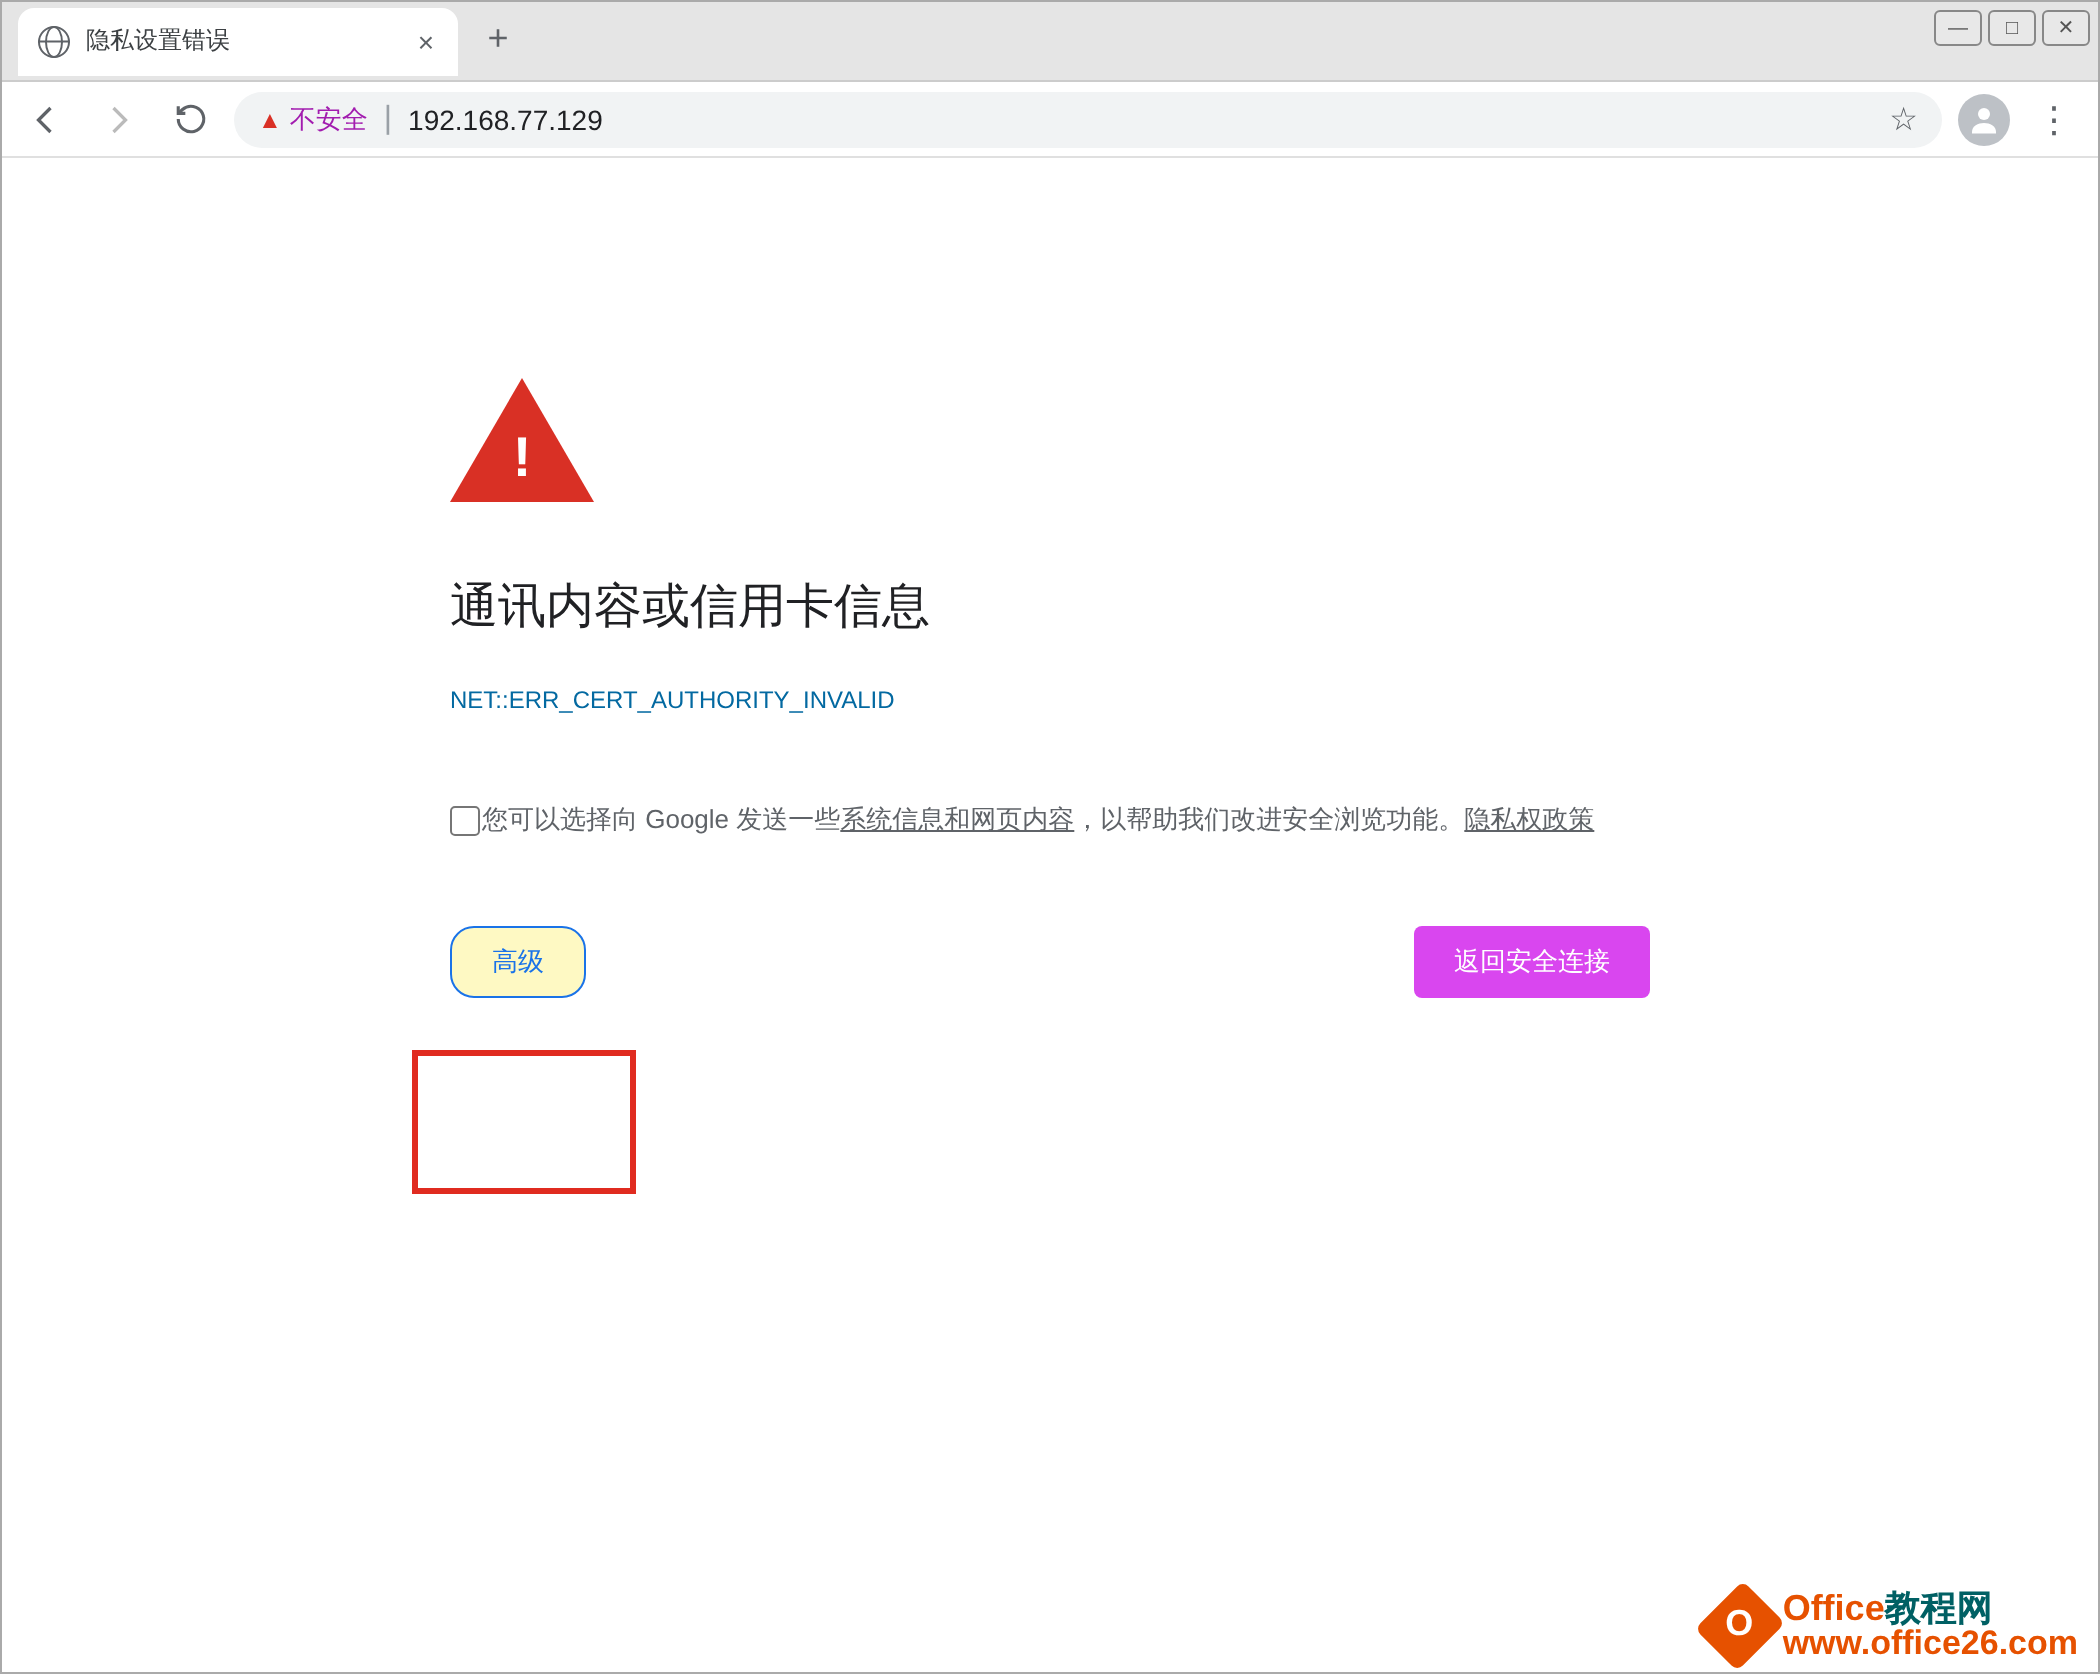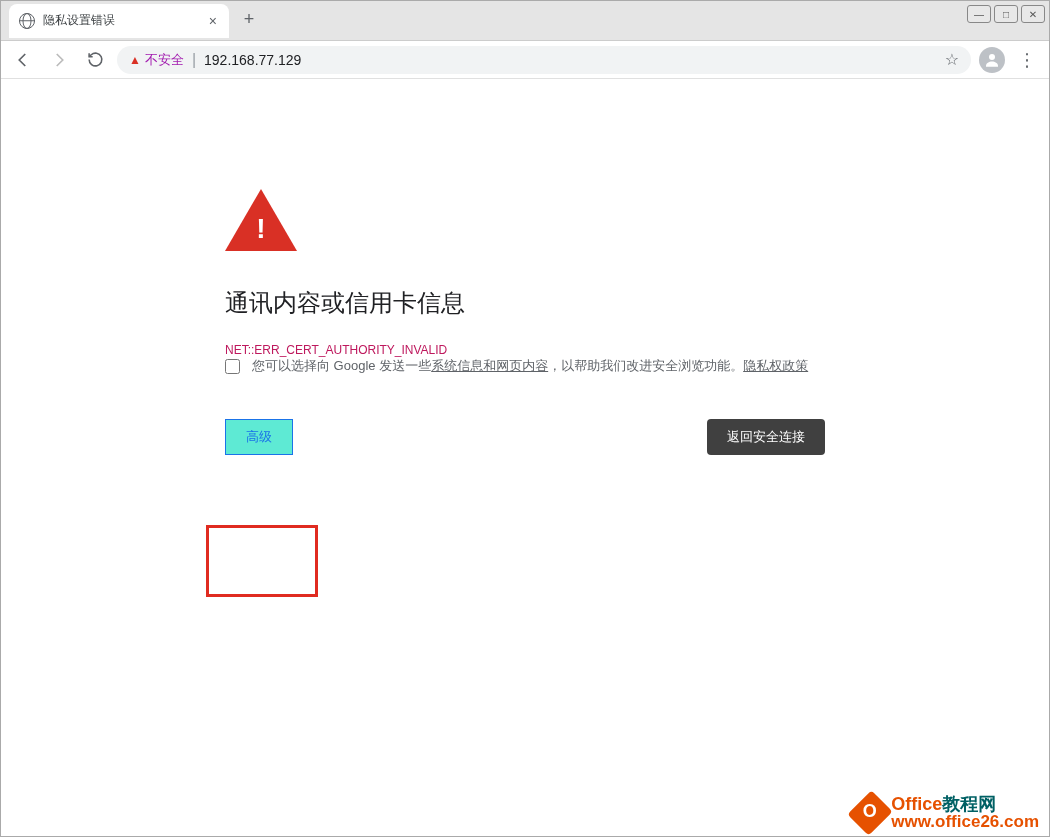--- a/index.html
+++ b/index.html
@@ -209,51 +209,52 @@
       margin-bottom: 14px;
     }
     .desc b { color: #5f6368; font-weight: 600; }
     .desc a, .opt-label a {
       color: #5f6368;
       text-decoration: underline;
       cursor: pointer;
     }
     .errcode {
       font-size: 12px;
-      color: #be185d;
+      color: #0369a1;
+      margin-bottom: 44px;
     }
     .opt-row {
       display: flex;
       align-items: flex-start;
-      gap: 12px;
+      gap: 1px;
       font-size: 13px;
       color: #5f6368;
       margin-bottom: 44px;
     }
     .opt-row input[type=checkbox] {
       width: 15px; height: 15px;
       margin-top: 2px;
       cursor: pointer;
     }
     .button-row {
       display: flex;
       justify-content: space-between;
       align-items: center;
     }
     .btn-secondary {
-      background: #5eead4;
+      background: #fef9c3;
       border: 1px solid #1a73e8;
       color: #1a73e8;
       padding: 8px 20px;
       font-size: 13px;
-      border-radius: 0;
+      border-radius: 12px;
       cursor: pointer;
     }
     .btn-primary {
-      background: #404040;
+      background: #d946ef;
       border: none;
       color: #fff;
       padding: 9px 20px;
       font-size: 13px;
       border-radius: 4px;
       cursor: pointer;
       margin-left: 44px;
     }
     .highlight-box {
       position: absolute;

